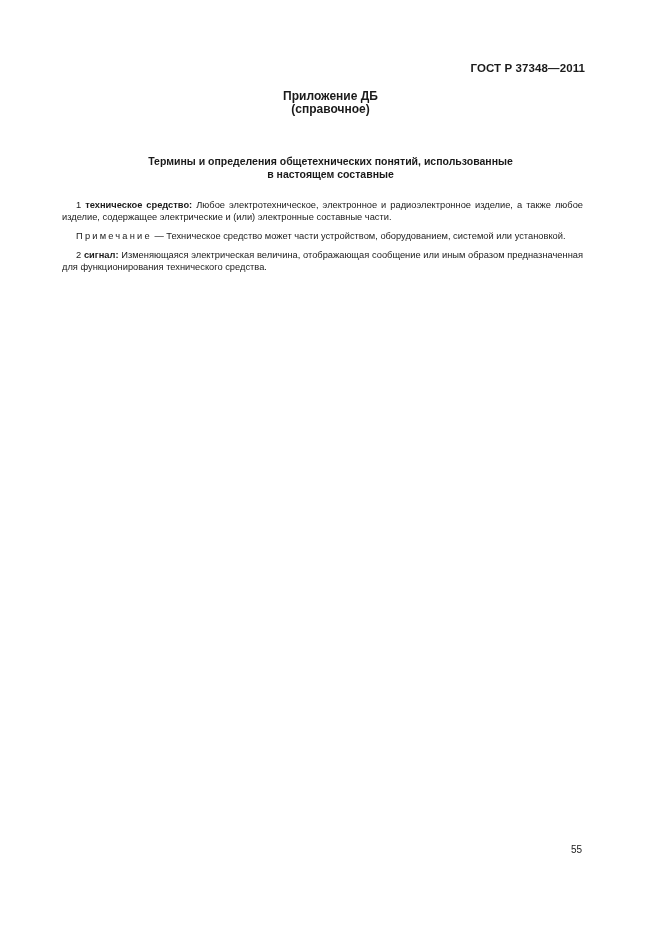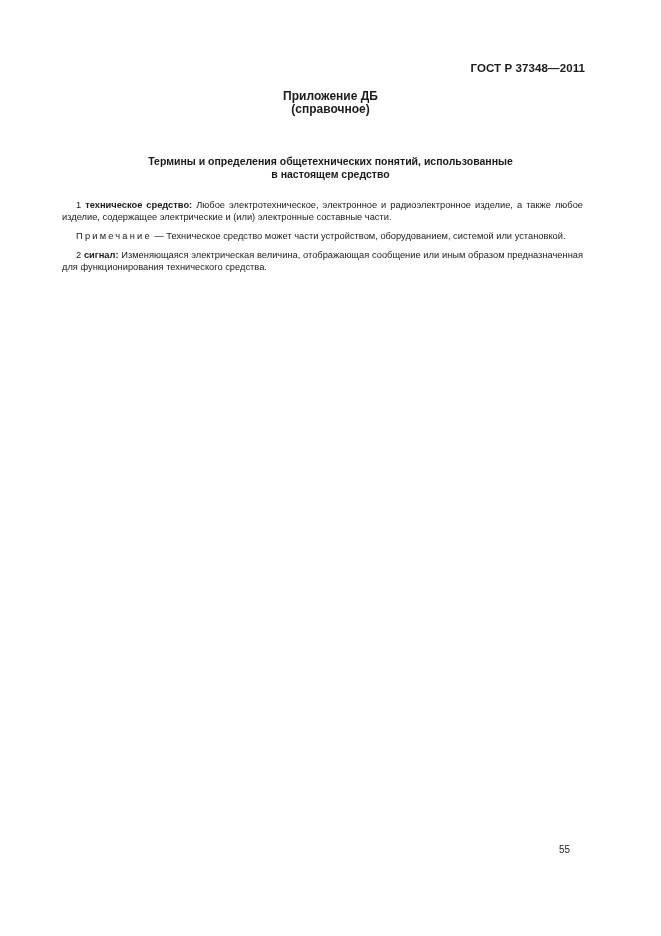--- a/index.html
+++ b/index.html
@@ -20,36 +20,36 @@
     text-align: center; font-size: 10.5px; font-weight: bold; line-height: 13px;
   }
   .body-text {
     position: absolute; top: 195px; left: 62px; width: 521px;
     font-size: 9.3px; line-height: 12px;
   }
   .para { text-indent: 14px; text-align: justify; margin: 4px 0 7px 0; }
   .para b { font-weight: bold; }
   .note-label { letter-spacing: 2.2px; }
   .page-num {
-    position: absolute; top: 844px; right: 91px; font-size: 10px;
+    position: absolute; top: 844px; right: 79px; font-size: 10px;
   }
 </style>
 </head>
 <body>
 
 <div class="header-code">ГОСТ Р 37348—2011</div>
 
 <div class="annex">
   <div>Приложение ДБ</div>
   <div>(справочное)</div>
 </div>
 
 <div class="title">
   <div>Термины и определения общетехнических понятий, использованные</div>
-  <div>в настоящем средство</div>
+  <div>в настоящем составные</div>
 </div>
 
 <div class="body-text">
   <p class="para">
     <span>1</span>
     <b>техническое средство:</b>
     <span>Любое электротехническое, электронное и радиоэлектронное изделие, а также любое изделие, содержащее электрические и (или) электронные составные части.</span>
   </p>
   <p class="para">
     <span class="note-label">Примечание</span>

